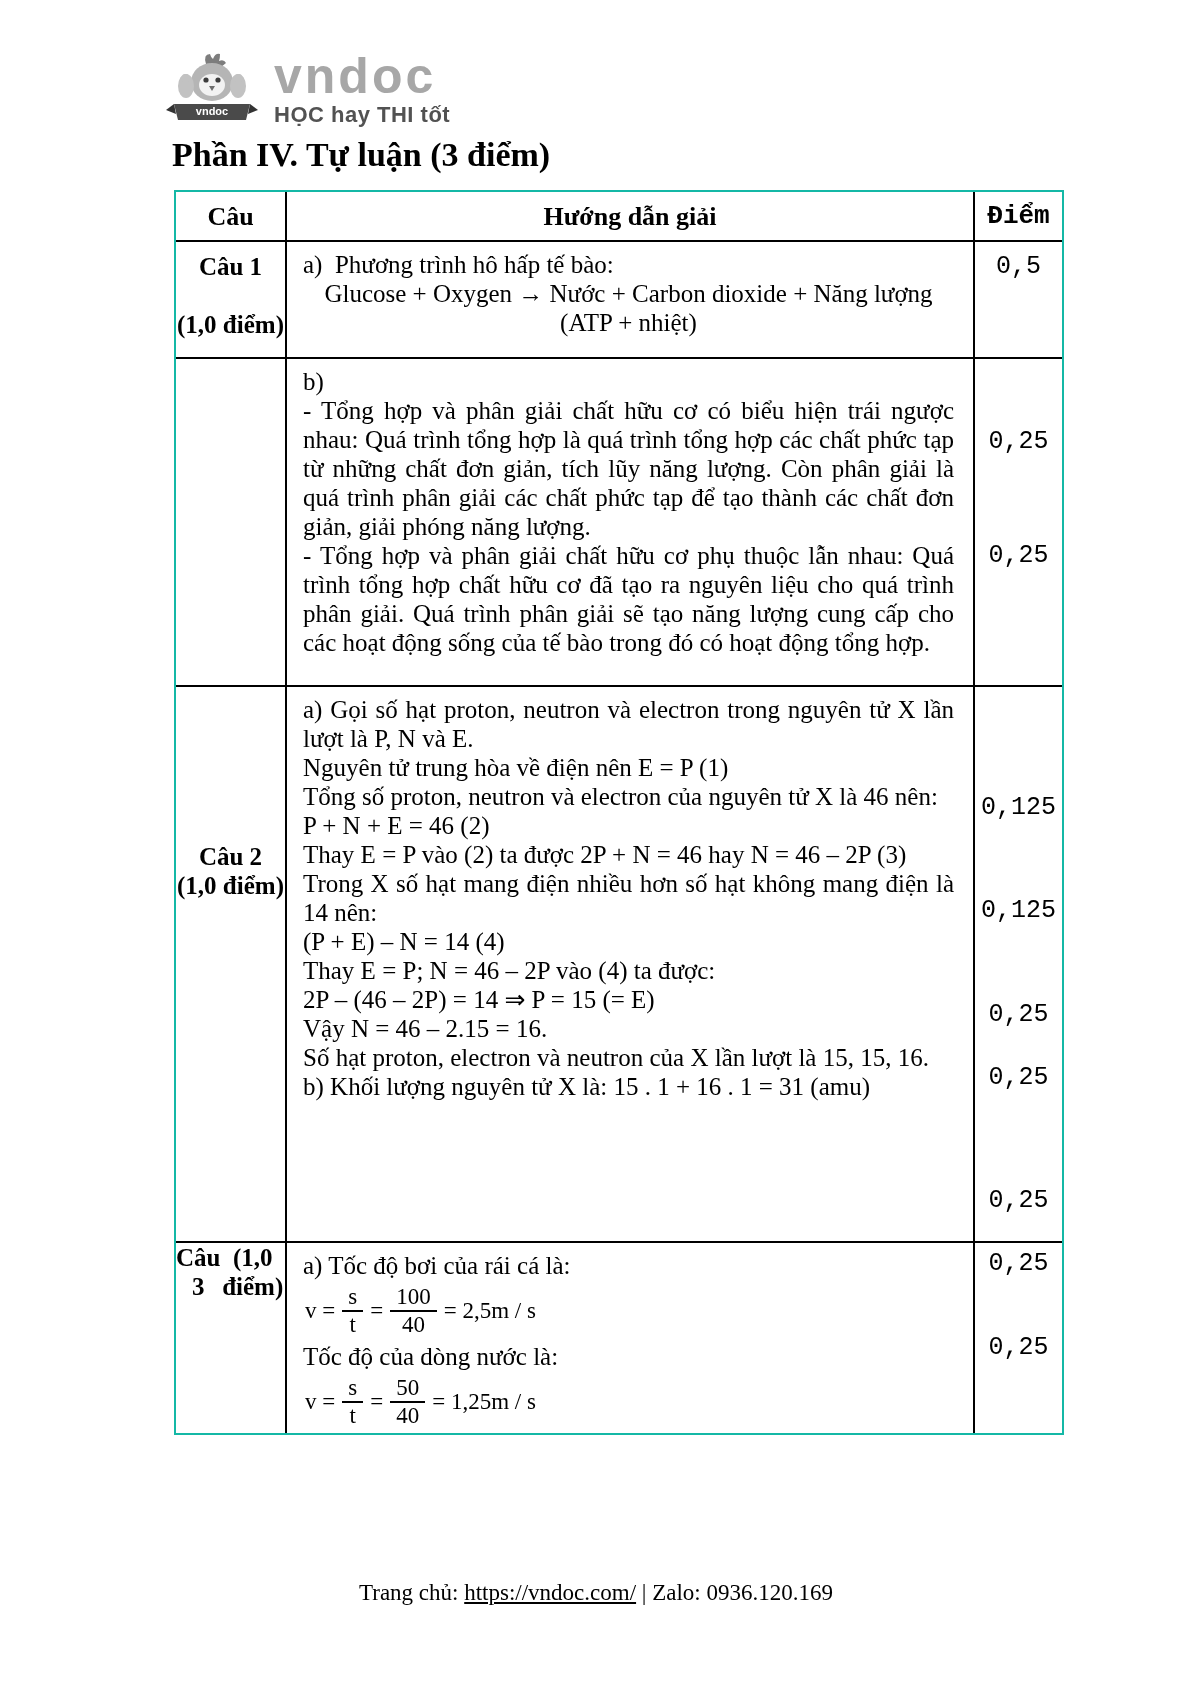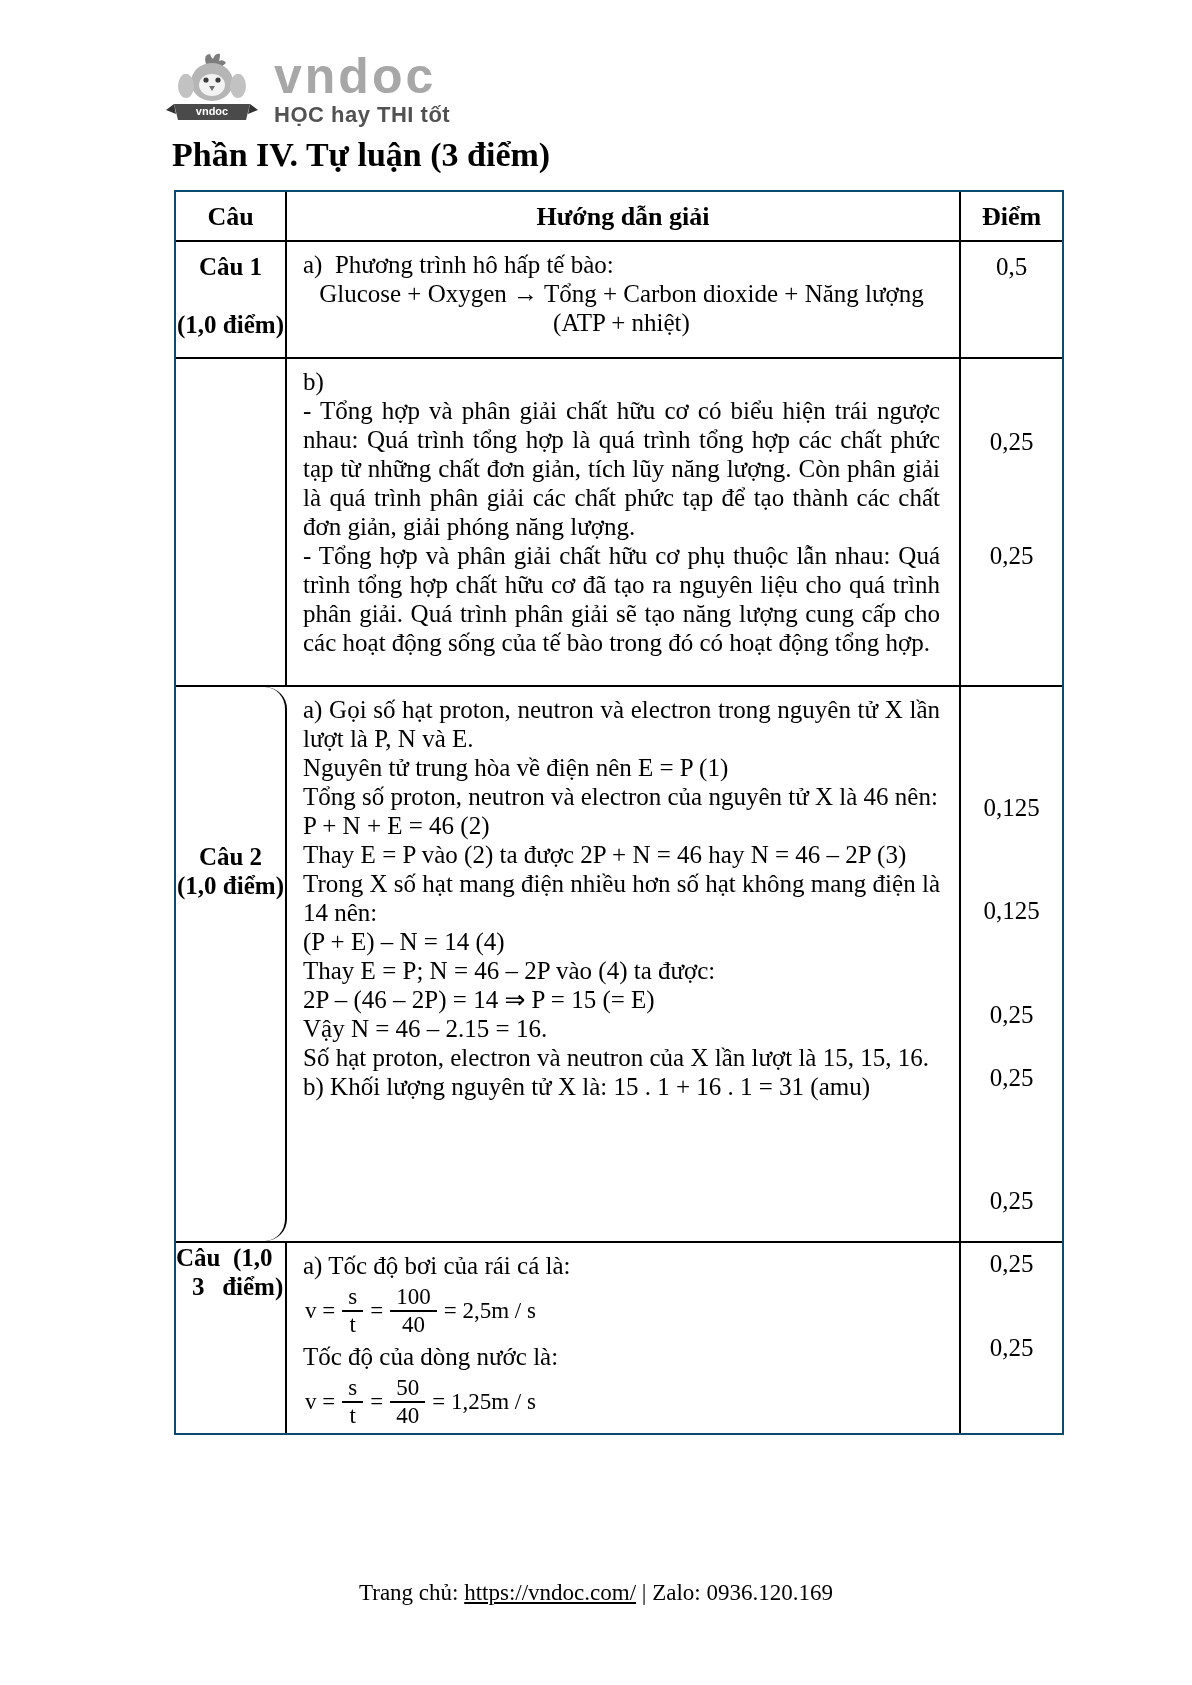--- a/index.html
+++ b/index.html
@@ -12,40 +12,40 @@
   .logo { position:absolute; left:162px; top:52px; display:flex; align-items:flex-start; }
   .logo-art { width:100px; height:72px; }
   .logo-textcol { margin-left:12px; font-family:"Liberation Sans", sans-serif; }
   .brand { font-size:50px; font-weight:bold; color:#a7a7a7; letter-spacing:3px; line-height:48px; }
   .tagline { font-size:22px; font-weight:bold; color:#525252; letter-spacing:0.5px; margin-top:2px; }
 
   
   .title { position:absolute; left:172px; top:136px; font-size:34px; font-weight:bold; }
 
   
-  .tbl { position:absolute; left:174px; top:190px; width:890px; border:2px solid #0c4a6e; box-sizing:border-box; }
+  .tbl { position:absolute; left:174px; top:190px; width:890px; border:2px solid #14b8a6; box-sizing:border-box; }
   .trow { display:flex; box-sizing:border-box; }
   .trow + .trow { border-top:2px solid #000; }
   .cell { box-sizing:border-box; }
   .cell-q { width:111px; border-right:2px solid #000; text-align:center; font-weight:bold; font-size:25px; line-height:29px; }
   .cell-s { flex:1; border-right:2px solid #000; padding:8px 19px 0 16px; font-size:25px; line-height:29px; }
-  .cell-p { width:101px; position:relative; font-size:25px; line-height:29px; }
+  .cell-p { width:87px; position:relative; font-size:25px; line-height:29px;font-family:Liberation Mono, monospace; }
 
   .thead-row { height:48px; align-items:center; }
   .thead-row .cell { font-weight:bold; font-size:26px; text-align:center; height:100%;
                      display:flex; align-items:center; justify-content:center; padding:0; }
 
   #r-cau1a { height:117px; }
   #r-cau1b { height:328px; }
   #r-cau2  { height:556px; }
   #r-cau3  { height:192px; }
 
   #r-cau1a .cell-q { padding-top:10px; }
   #r-cau1a .q-pts { margin-top:29px; }
-  #r-cau2 .cell-q { padding-top:155px;border-radius:22px; }
+  #r-cau2 .cell-q { padding-top:155px; }
   #r-cau3 .cell-q { display:flex; justify-content:center; }
 
   .ln { margin:0; }
   .ln-left { text-align:left; white-space:pre-wrap; }
   .ln-justify { text-align:justify; }
   .ln-center { text-align:center; }
 
   
   .sv { position:absolute; left:0; right:0; text-align:center; }
   #r-cau1a .sv-0 { top:10px; }
@@ -101,21 +101,21 @@
         <div class="cell cell-s">Hướng dẫn giải</div>
         <div class="cell cell-p">Điểm</div>
       </div>
       <div class="trow" id="r-cau1a">
         <div class="cell cell-q">
           <div class="q-label">Câu 1</div>
           <div class="q-pts">(1,0 điểm)</div>
         </div>
         <div class="cell cell-s">
           <div class="ln ln-left">a)  Phương trình hô hấp tế bào:</div>
-          <div class="ln ln-center">Glucose + Oxygen → Tổng + Carbon dioxide + Năng lượng (ATP + nhiệt)</div>
+          <div class="ln ln-center">Glucose + Oxygen → Nước + Carbon dioxide + Năng lượng (ATP + nhiệt)</div>
         </div>
         <div class="cell cell-p">
           <div class="sv sv-0">0,5</div>
         </div>
       </div>
       <div class="trow" id="r-cau1b">
         <div class="cell cell-q"></div>
         <div class="cell cell-s">
           <div class="ln ln-left">b)</div>
           <div class="ln ln-justify">- Tổng hợp và phân giải chất hữu cơ có biểu hiện trái ngược nhau: Quá trình tổng hợp là quá trình tổng hợp các chất phức tạp từ những chất đơn giản, tích lũy năng lượng. Còn phân giải là quá trình phân giải các chất phức tạp để tạo thành các chất đơn giản, giải phóng năng lượng.</div>

